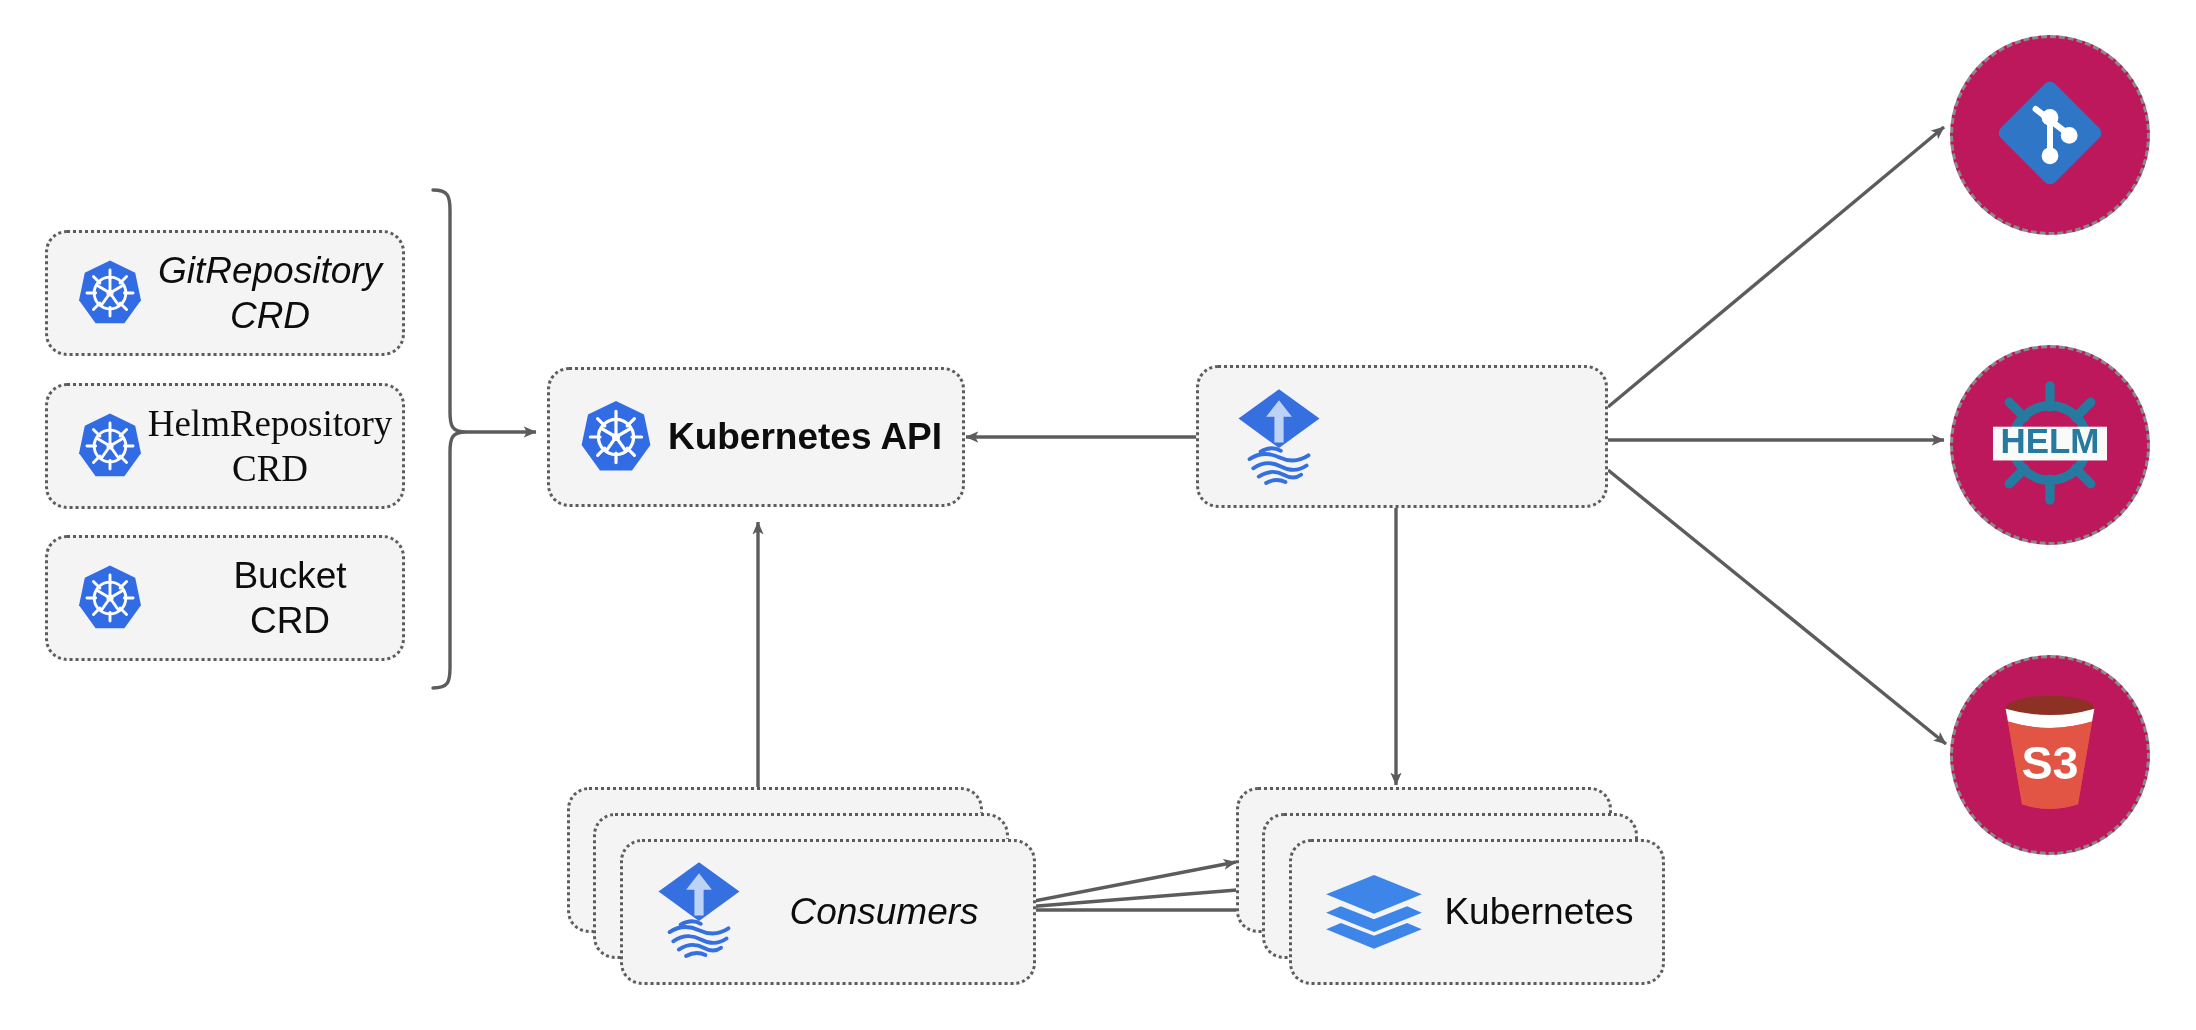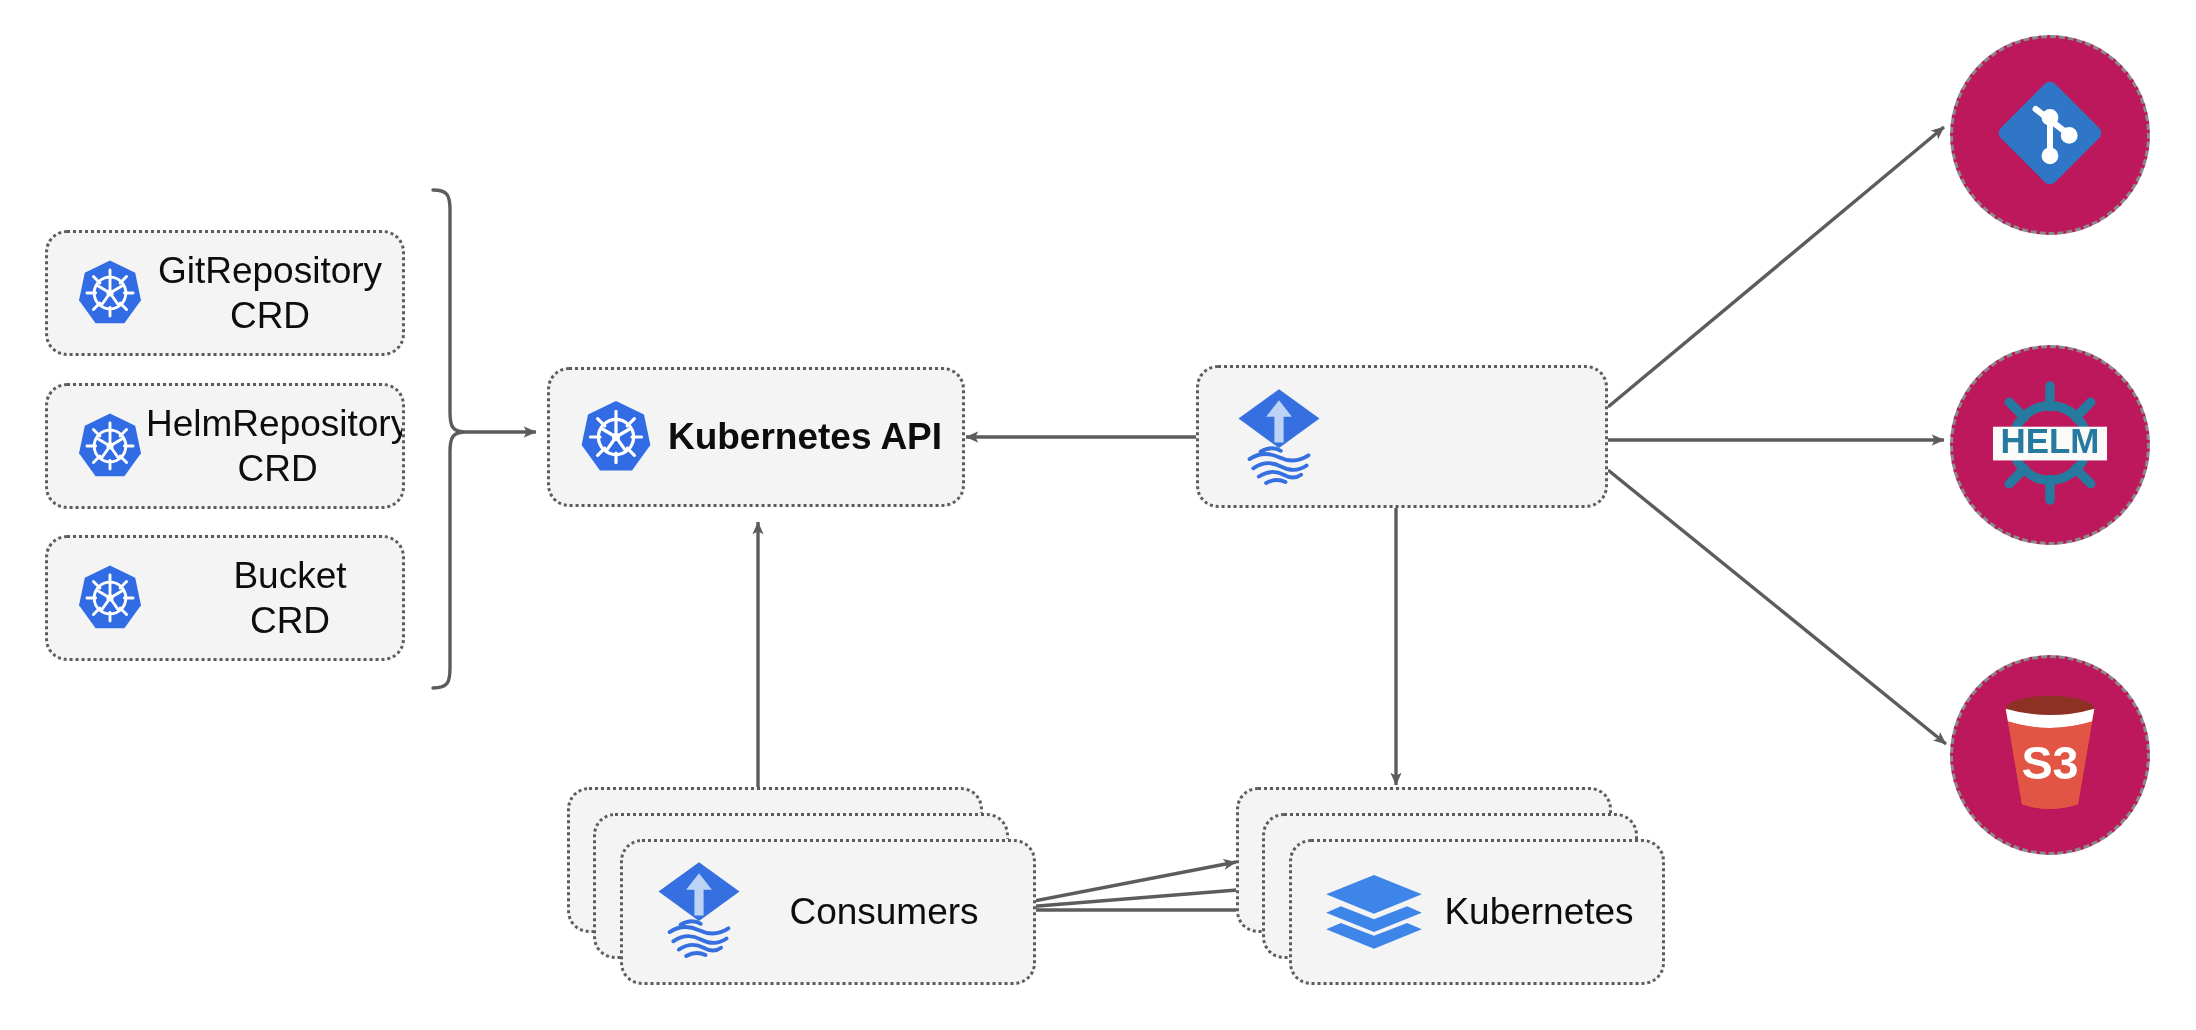--- a/index.html
+++ b/index.html
@@ -97,21 +97,21 @@
 
     <line x1="1396" y1="508" x2="1396" y2="785" stroke="#5c5c5c" stroke-width="3.4" marker-end="url(#ah)"></line>
 
     <line x1="758" y1="840" x2="758" y2="522" stroke="#5c5c5c" stroke-width="3.4" marker-end="url(#ah)"></line>
 
     <line x1="988" y1="910" x2="1236" y2="862" stroke="#5c5c5c" stroke-width="3.4" marker-end="url(#ah)"></line>
     <line x1="988" y1="910" x2="1262" y2="888" stroke="#5c5c5c" stroke-width="3.4" marker-end="url(#ah)"></line>
     <line x1="988" y1="910" x2="1290" y2="910" stroke="#5c5c5c" stroke-width="3.4" marker-end="url(#ah)"></line>
   </svg>
 
-  <div class="node" style="left:45px;top:230px;width:360px;height:126px;padding-left:26px;">
+  <div class="node" style="left:45px;top:230px;width:360px;height:126px;padding-left:26px;font-style:italic;">
     <span class="ico">
       <svg class="k8s-ico" viewBox="0 0 100 100">
         <path d="M50 5 L85 22 L93 60 L70 92 L30 92 L7 60 L15 22 Z" fill="#326CE5"></path>
         <g fill="none" stroke="#ffffff" stroke-width="4" stroke-linecap="round">
           <circle cx="50" cy="50" r="22"></circle>
           <line x1="50" y1="18" x2="50" y2="30"></line>
           <line x1="50" y1="70" x2="50" y2="82"></line>
           <line x1="18" y1="50" x2="30" y2="50"></line>
           <line x1="70" y1="50" x2="82" y2="50"></line>
           <line x1="27" y1="27" x2="36" y2="36"></line>
@@ -124,21 +124,21 @@
           <line x1="50" y1="50" x2="38" y2="67"></line>
           <line x1="50" y1="50" x2="33" y2="40"></line>
         </g>
         <circle cx="50" cy="50" r="5" fill="#ffffff"></circle>
       </svg>
     </span>
     <span class="label">GitRepository
 CRD</span>
   </div>
 
-  <div class="node" style="left:45px;top:383px;width:360px;height:126px;padding-left:26px;">
+  <div class="node" style="left:45px;top:383px;width:360px;height:126px;padding-left:26px;font-family:Liberation Serif, serif;">
     <span class="ico">
       <svg class="k8s-ico" viewBox="0 0 100 100">
         <path d="M50 5 L85 22 L93 60 L70 92 L30 92 L7 60 L15 22 Z" fill="#326CE5"></path>
         <g fill="none" stroke="#ffffff" stroke-width="4" stroke-linecap="round">
           <circle cx="50" cy="50" r="22"></circle>
           <line x1="50" y1="18" x2="50" y2="30"></line>
           <line x1="50" y1="70" x2="50" y2="82"></line>
           <line x1="18" y1="50" x2="30" y2="50"></line>
           <line x1="70" y1="50" x2="82" y2="50"></line>
           <line x1="27" y1="27" x2="36" y2="36"></line>
@@ -223,21 +223,21 @@
           <path d="M36 104 Q47 98 57 103"></path>
           <path d="M30 70 Q42 63 52 69"></path>
         </g>
       </svg>
     </span>
   </div>
 
   <div class="stack" style="left:567px;top:787px;width:470px;height:200px;">
     <div class="card" style="left:0px;top:0px;width:416px;height:146px;"></div>
     <div class="card" style="left:26px;top:26px;width:416px;height:146px;"></div>
-    <div class="card front" style="left:53px;top:52px;width:416px;height:146px;padding-left:30px;">
+    <div class="card front" style="left:53px;top:52px;width:416px;height:146px;padding-left:30px;font-style:italic;">
       <span class="ico">
         <svg class="src-ico" viewBox="0 0 100 108">
           <path d="M50 2 L94 34 L50 66 L6 34 Z" fill="#3670E0"></path>
           <path d="M50 14 L64 32 L55 32 L55 60 L45 60 L45 32 L36 32 Z" fill="#bcd3f5"></path>
           <g fill="none" stroke="#3670E0" stroke-width="4.2" stroke-linecap="round">
             <path d="M18 78 Q33 68 50 76 Q67 84 82 74"></path>
             <path d="M22 88 Q37 78 52 86 Q67 94 80 85"></path>
             <path d="M28 97 Q42 88 55 95 Q66 101 74 95"></path>
             <path d="M36 104 Q47 98 57 103"></path>
             <path d="M30 70 Q42 63 52 69"></path>

